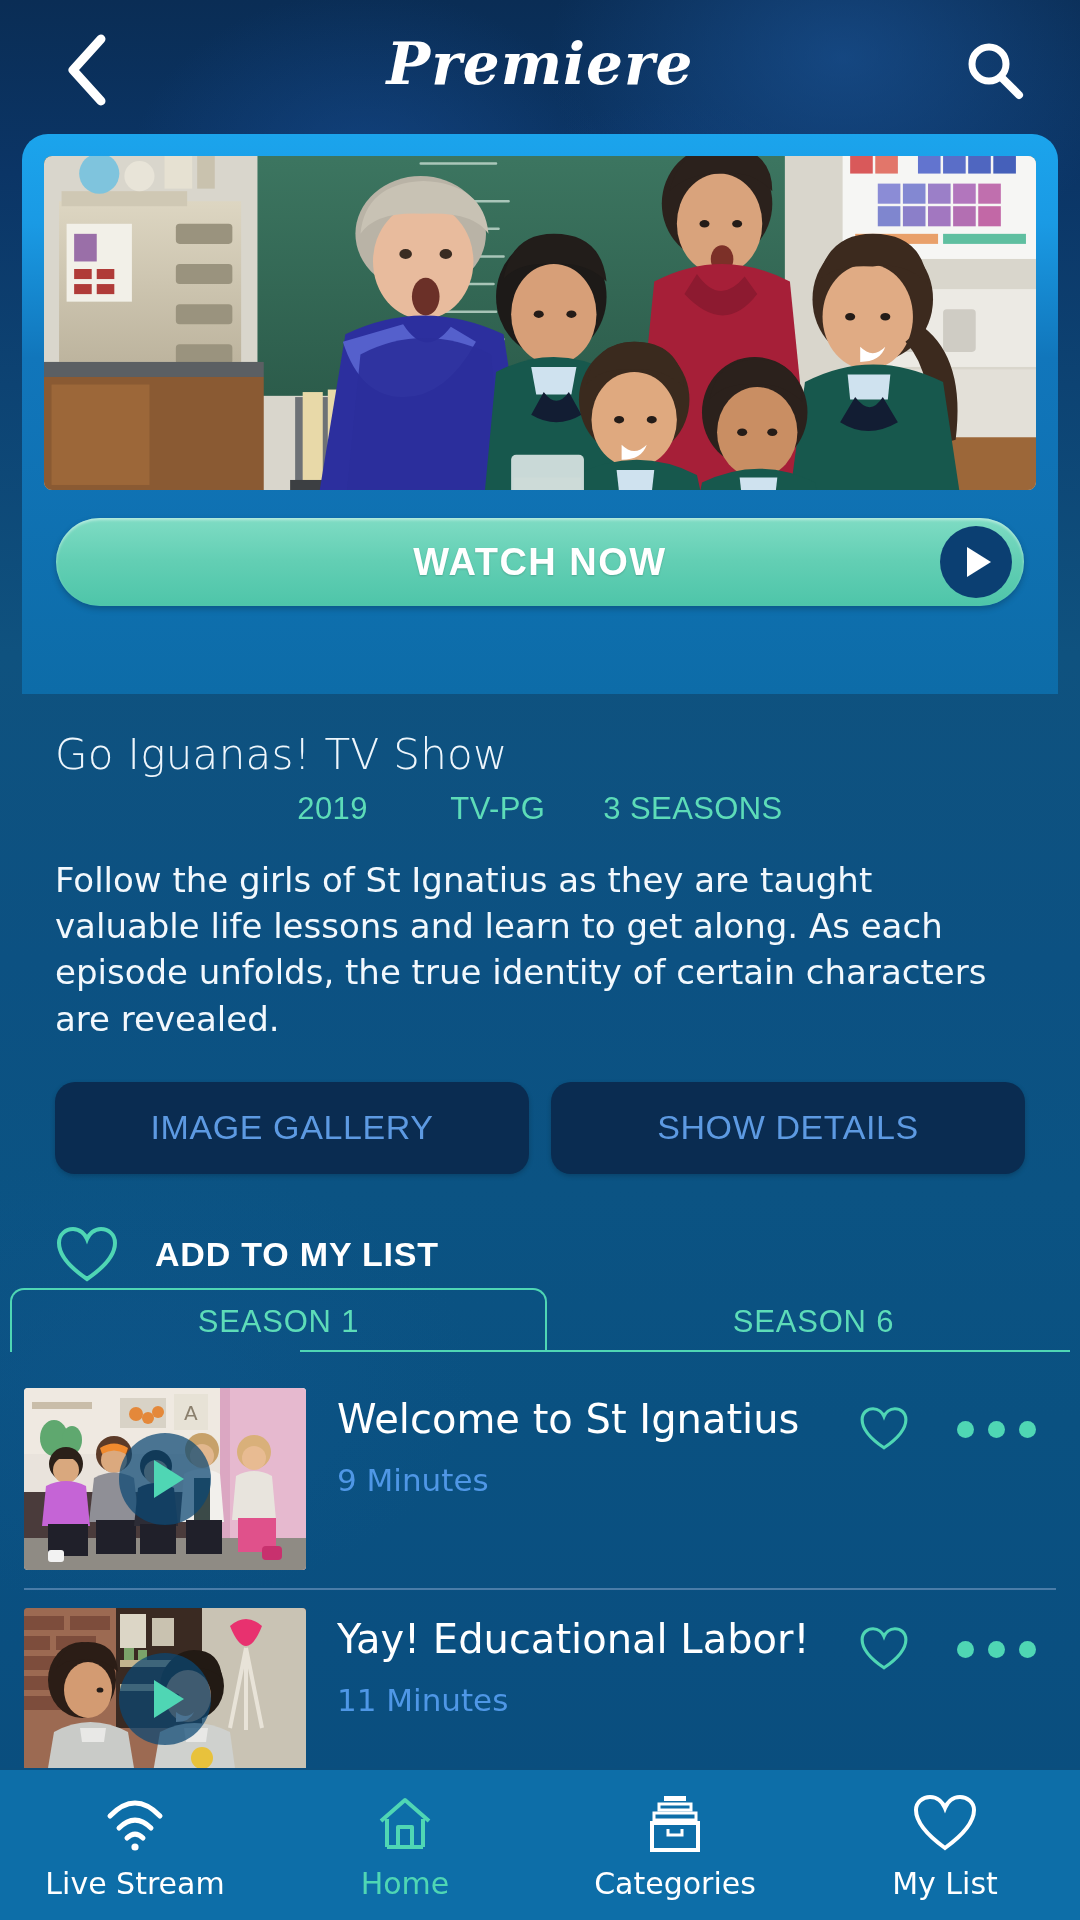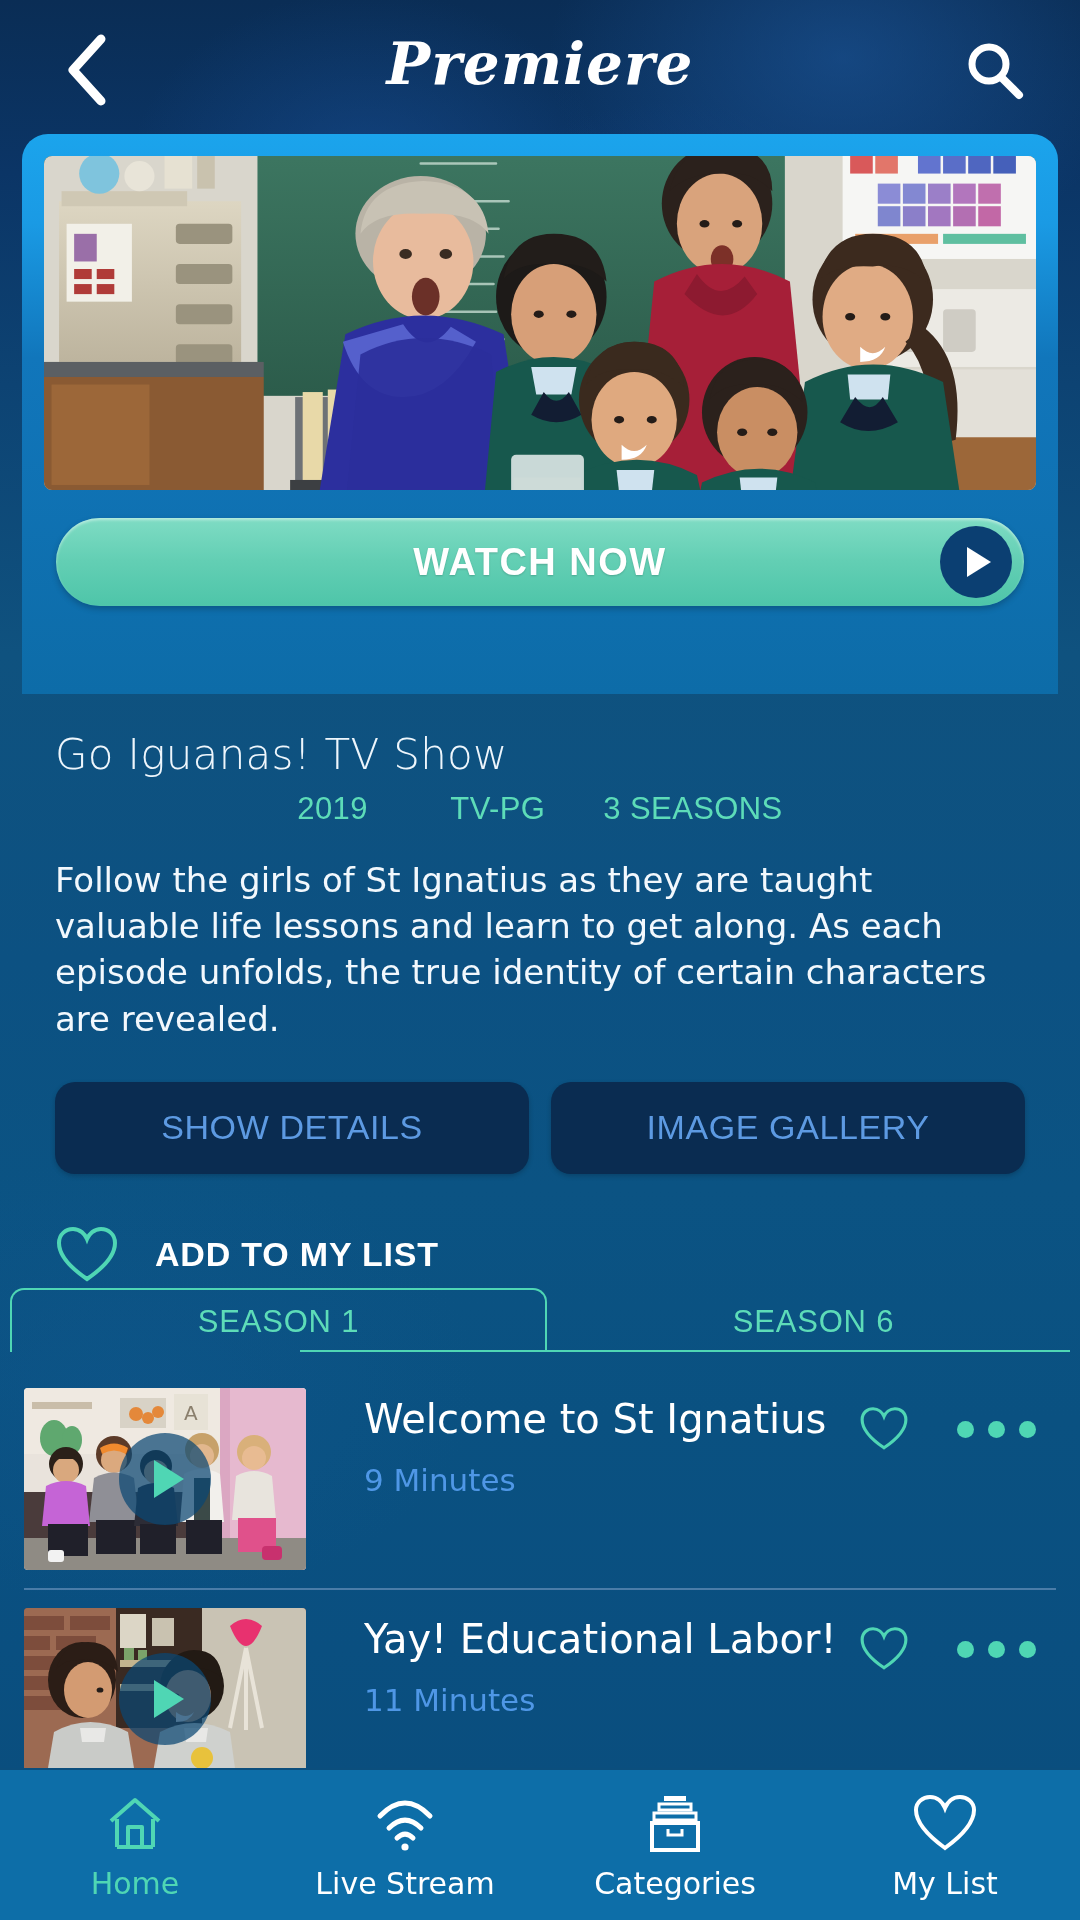--- a/index.html
+++ b/index.html
@@ -172,21 +172,21 @@
     background:rgba(10,70,115,.72);
     display:flex; align-items:center; justify-content:center;
   }
   .ep-play .tri {
     width:0;height:0;
     border-left:30px solid #4fd6b4;
     border-top:19px solid transparent;
     border-bottom:19px solid transparent;
     margin-left:8px;
   }
-  .ep-text { flex:1; padding-left:31px; padding-top:8px;margin-left:27px; }
+  .ep-text { flex:1; padding-left:31px; padding-top:8px; }
   .ep-title { color:#ffffff; font-size:40px; font-weight:400; font-family:"DejaVu Sans", sans-serif; }
   .ep-dur { color:#4f97e6; font-size:31px; margin-top:20px; font-family:"DejaVu Sans", sans-serif; }
   .ep-icons { display:flex; align-items:center; gap:48px; padding-top:18px; padding-right:18px; }
   .dots { display:flex; gap:14px; cursor:pointer; }
   .dots i { width:17px; height:17px; border-radius:50%; background:#4fd6b4; display:block; }
   .ep-sep { height:2px; background:#4a7ca8; margin:18px 24px 0 24px; }
 
   
   .bottomnav {
     position:absolute; left:0; right:0; bottom:0; height:152px;
@@ -415,24 +415,24 @@
     <div class="meta-row">
       <span>2019</span>
       <span>TV-PG</span>
       <span>3 SEASONS</span>
     </div>
 
     <div class="synopsis">Follow the girls of St Ignatius as they are taught valuable life lessons and learn to get along. As each episode unfolds, the true identity of certain characters are revealed.</div>
 
     <div class="action-row">
       <div class="pill-btn">
+        <span>IMAGE GALLERY</span>
+      </div>
+      <div class="pill-btn">
         <span>SHOW DETAILS</span>
-      </div>
-      <div class="pill-btn">
-        <span>IMAGE GALLERY</span>
       </div>
     </div>
 
     <div class="mylist-row">
       <svg width="64" height="58" viewBox="0 0 64 58">
         <path d="M32 53 C10 38 4 26 4 17 C4 8 11 3 18 3 C25 3 30 8 32 13 C34 8 39 3 46 3 C53 3 60 8 60 17 C60 26 54 38 32 53 Z" fill="none" stroke="#4fd6b4" stroke-width="4"></path>
       </svg>
       <span class="lbl">ADD TO MY LIST</span>
     </div>
   </div>
@@ -610,41 +610,41 @@
             <i></i>
             <i></i>
           </span>
       </div>
     </div>
 
   </div>
 
   <div class="bottomnav">
 
-    <div class="nav-item active">
-      <span class="nav-ico">
-        <svg width="60" height="60" viewBox="0 0 60 60">
-          <path d="M6 28 L30 7 L54 28" fill="none" stroke="#4fd6b4" stroke-width="4" stroke-linejoin="round"></path>
-          <path d="M12 26 V54 M48 26 V54 M12 54 H48" fill="none" stroke="#4fd6b4" stroke-width="4" stroke-linejoin="round"></path>
-          <path d="M23 54 V34 H37 V54" fill="none" stroke="#4fd6b4" stroke-width="4" stroke-linejoin="round"></path>
-        </svg>
-      </span>
-      <span class="nav-label">Home</span>
-    </div>
-
     <div class="nav-item">
       <span class="nav-ico">
         <svg width="62" height="58" viewBox="0 0 62 58">
           <path d="M6 22 Q31 -4 56 22" fill="none" stroke="#ffffff" stroke-width="5" stroke-linecap="round"></path>
           <path d="M15 34 Q31 18 47 34" fill="none" stroke="#ffffff" stroke-width="5" stroke-linecap="round"></path>
           <path d="M23 44 Q31 36 39 44" fill="none" stroke="#ffffff" stroke-width="5" stroke-linecap="round"></path>
           <circle cx="31" cy="53" r="3.6" fill="#ffffff"></circle>
         </svg>
       </span>
       <span class="nav-label">Live Stream</span>
+    </div>
+
+    <div class="nav-item active">
+      <span class="nav-ico">
+        <svg width="60" height="60" viewBox="0 0 60 60">
+          <path d="M6 28 L30 7 L54 28" fill="none" stroke="#4fd6b4" stroke-width="4" stroke-linejoin="round"></path>
+          <path d="M12 26 V54 M48 26 V54 M12 54 H48" fill="none" stroke="#4fd6b4" stroke-width="4" stroke-linejoin="round"></path>
+          <path d="M23 54 V34 H37 V54" fill="none" stroke="#4fd6b4" stroke-width="4" stroke-linejoin="round"></path>
+        </svg>
+      </span>
+      <span class="nav-label">Home</span>
     </div>
 
     <div class="nav-item">
       <span class="nav-ico">
         <svg width="62" height="60" viewBox="0 0 62 60">
           <rect x="20" y="3" width="22" height="5" fill="#ffffff"></rect>
           <rect x="15" y="11" width="32" height="6" fill="none" stroke="#ffffff" stroke-width="3"></rect>
           <rect x="10" y="20" width="42" height="7" fill="none" stroke="#ffffff" stroke-width="3"></rect>
           <rect x="8" y="30" width="46" height="27" fill="none" stroke="#ffffff" stroke-width="4"></rect>
           <path d="M24 36 V42 H38 V36" fill="none" stroke="#ffffff" stroke-width="3"></path>

